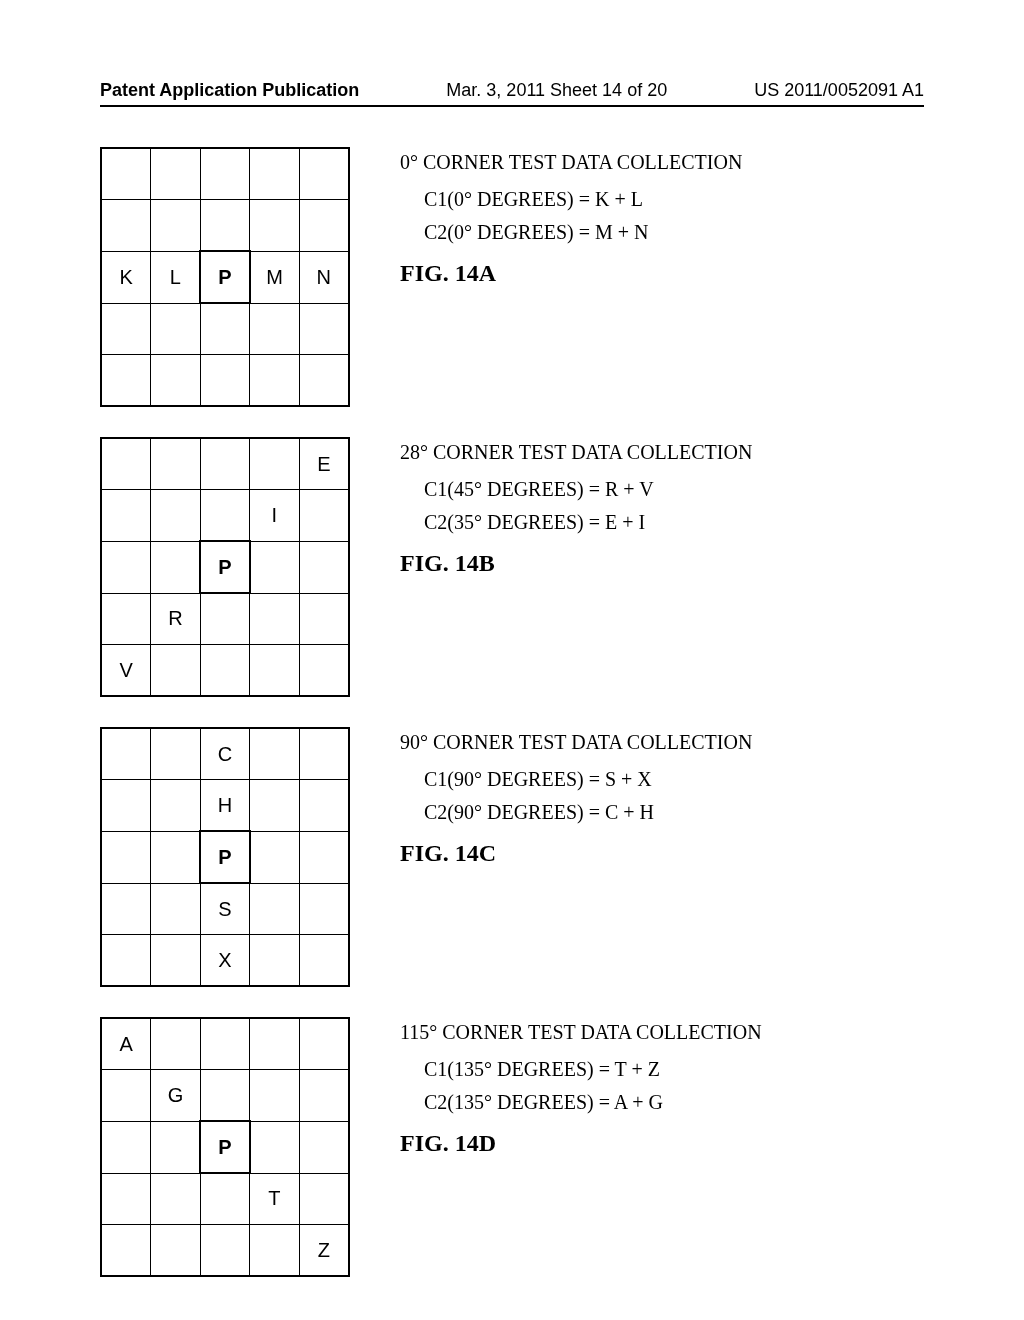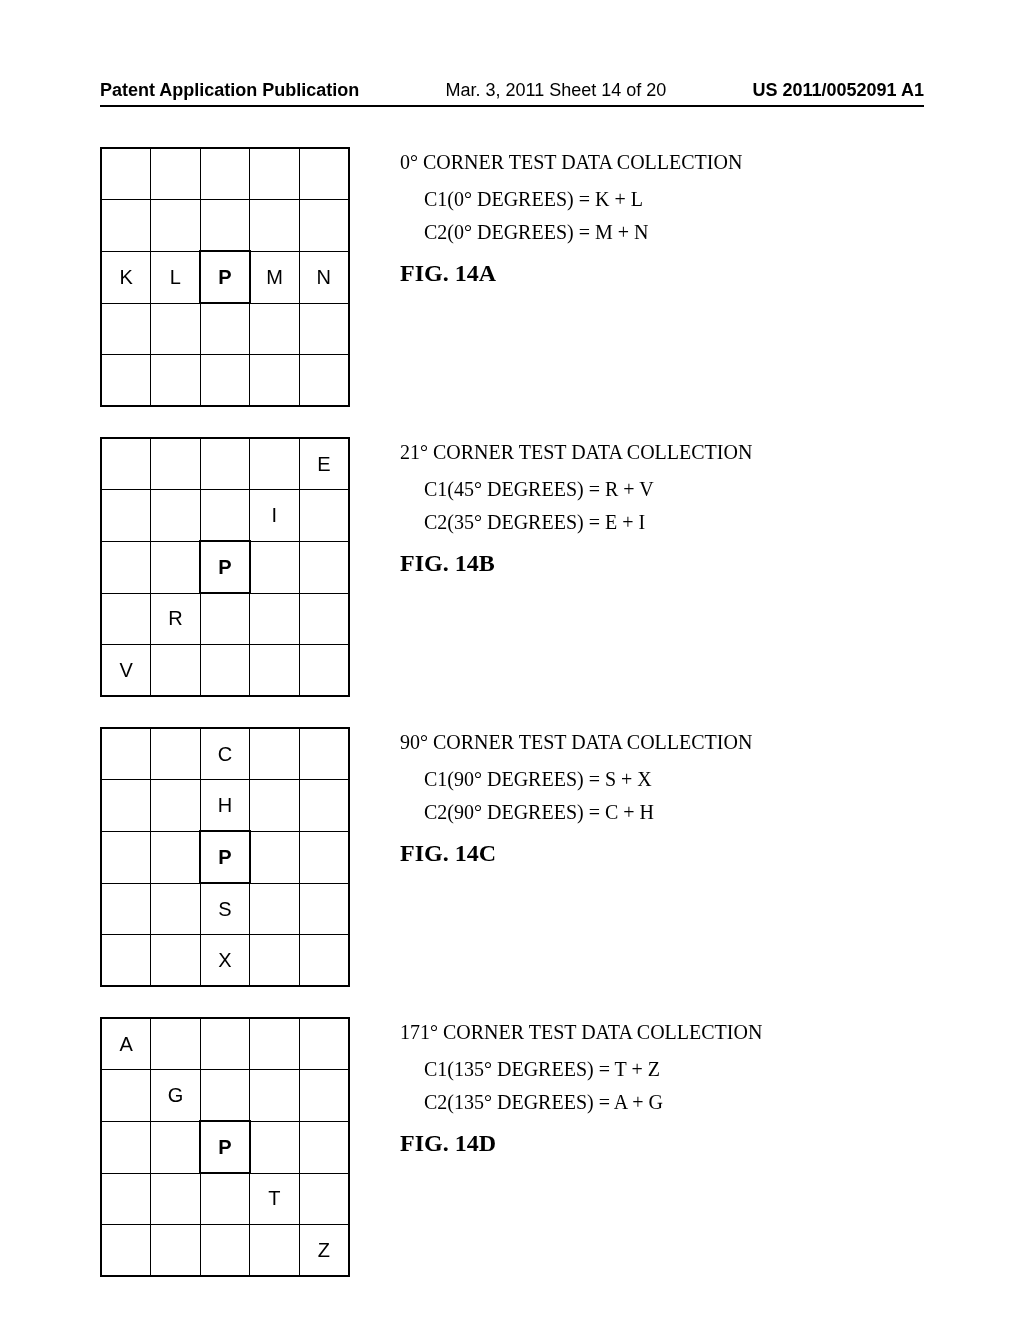--- a/index.html
+++ b/index.html
@@ -20,21 +20,21 @@
   .header {
     display: flex;
     justify-content: space-between;
     font-size: 18px;
     border-bottom: 2px solid #000;
     padding-bottom: 4px;
     margin-bottom: 40px;
   }
   .header .left { font-weight: bold; }
   .header .mid  { }
-  .header .right{ font-weight: bold; }
+  .header .right{ font-weight: normal; }
 
   .row {
     display: flex;
     align-items: flex-start;
     margin-bottom: 30px;
   }
   .grid-wrap {
     flex: 0 0 auto;
     width: 260px;
     margin-right: 40px;
@@ -175,21 +175,21 @@
               <td>V</td>
               <td></td>
               <td></td>
               <td></td>
               <td></td>
             </tr>
       </tbody>
         </table>
     </div>
     <div class="text-block">
-      <div class="title">21° CORNER TEST DATA COLLECTION</div>
+      <div class="title">28° CORNER TEST DATA COLLECTION</div>
       <div class="eqn">C1(45° DEGREES) = R + V</div>
       <div class="eqn">C2(35° DEGREES) = E + I</div>
       <div class="figlabel">FIG. 14B</div>
     </div>
   </div>
 
   <div class="row">
     <div class="grid-wrap">
       <table class="grid">
         <tbody>
@@ -275,20 +275,20 @@
               <td></td>
               <td></td>
               <td></td>
               <td></td>
               <td>Z</td>
             </tr>
       </tbody>
         </table>
     </div>
     <div class="text-block">
-      <div class="title">171° CORNER TEST DATA COLLECTION</div>
+      <div class="title">115° CORNER TEST DATA COLLECTION</div>
       <div class="eqn">C1(135° DEGREES) = T + Z</div>
       <div class="eqn">C2(135° DEGREES) = A + G</div>
       <div class="figlabel">FIG. 14D</div>
     </div>
   </div>
 
 </div>
 
 </body></html>

